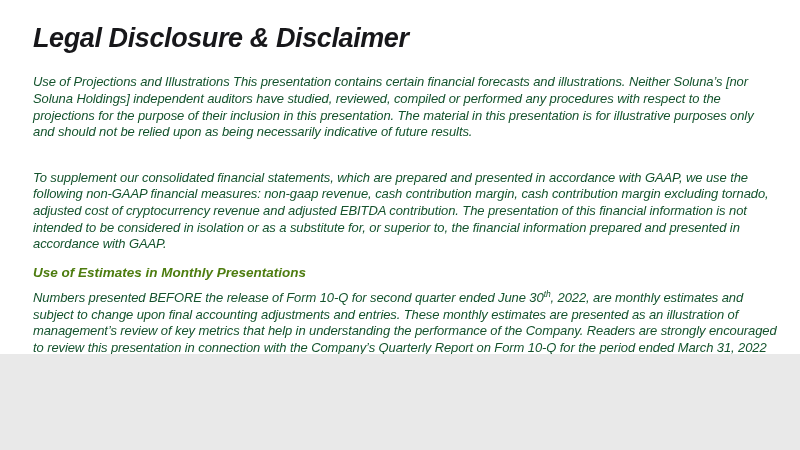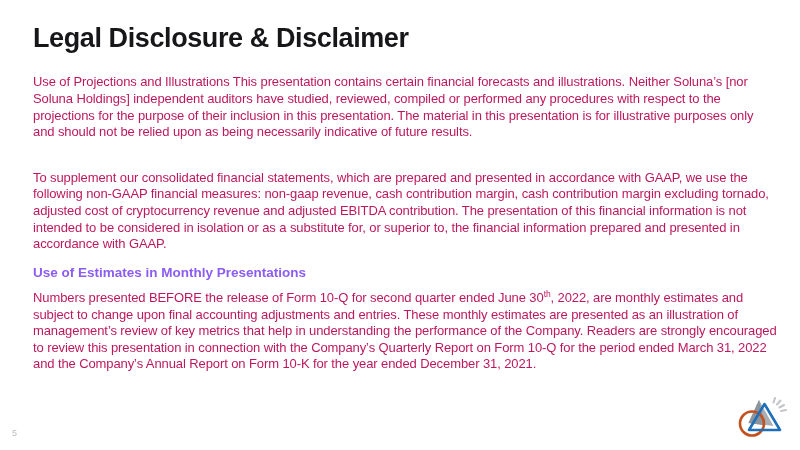--- a/index.html
+++ b/index.html
@@ -1,50 +1,51 @@
 <!DOCTYPE html>
 <html><head>
 <meta charset="utf-8">
 <style>
   html, body { margin: 0; padding: 0; background: #e9e9e9; }
   .slide {
     position: relative;
     width: 800px;
-    height: 450px;
+    height: 354px;
     background: #ffffff;
     font-family: "Liberation Sans", sans-serif;
     overflow: hidden;
     margin: 0 auto;
+    font-style: italic;
   }
   .content {
     position: absolute;
     left: 33px;
     top: 22px;
     width: 745px;
   }
   .title {
     font-size: 27px;
     font-weight: 800;
     color: #17171a;
     letter-spacing: -0.4px;
     margin: 0 0 20px 0;
     line-height: 1.2;
   }
   .para {
     font-size: 13px;
     line-height: 16.6px;
     letter-spacing: -0.1px;
-    color: #be185d;
+    color: #14532d;
     margin: 0 0 29px 0;
   }
   .para.tight { margin-bottom: 10px; }
   .subheading {
     font-size: 13.5px;
     font-weight: 600;
-    color: #8b5cf6;
+    color: #4d7c0f;
     margin: 12px 0 9px 0;
     line-height: 1.2;
   }
   .para.last { margin-bottom: 0; }
   .para sup {
     font-size: 8.5px;
     line-height: 0;
     vertical-align: super;
   }
   .page-number {

